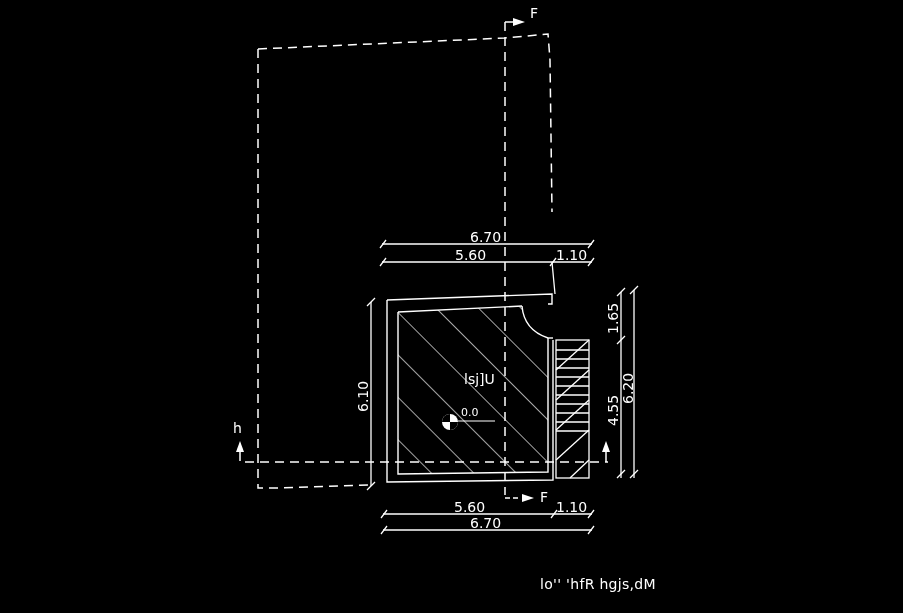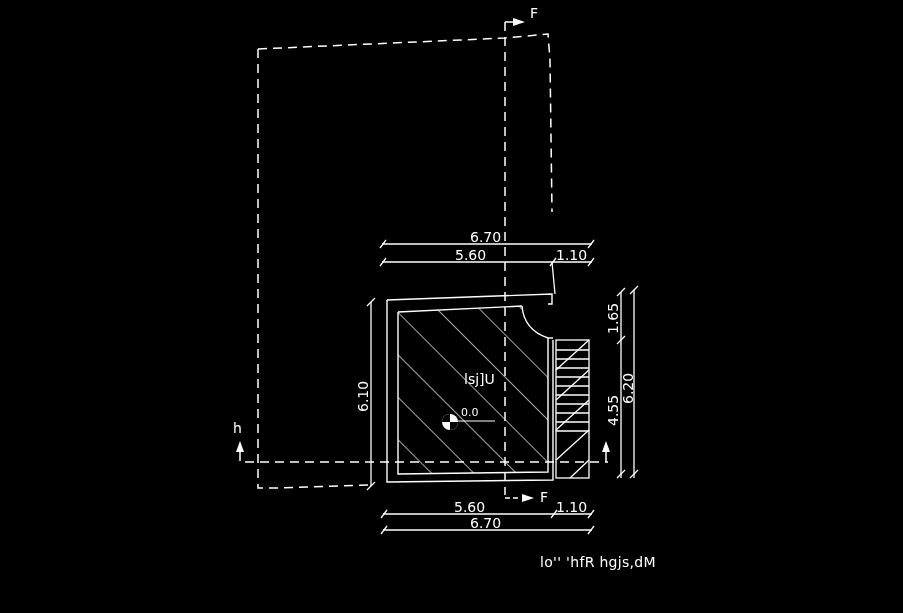--- a/index.html
+++ b/index.html
@@ -1,19 +1,19 @@
 <!DOCTYPE html>
 <html><head>
 <meta charset="utf-8">
 <style>
   html, body { margin: 0; padding: 0; background: #000; }
   body { width: 903px; height: 613px; overflow: hidden; position: relative; }
   #canvas { position: absolute; left: 0; top: 0; width: 903px; height: 613px; background: #000; }
   svg text { font-family: "DejaVu Sans", sans-serif; fill: #ffffff; }
-  .caption { position: absolute; left: 540px; top: 554px; color: #fff;
+  .caption { position: absolute; left: 540px; top: 576px; color: #fff;
              font-family: "DejaVu Sans", sans-serif; font-size: 14px; letter-spacing: 0.3px; }
 </style>
 </head>
 <body>
 
 <div id="canvas">
 <svg width="903" height="613" viewBox="0 0 903 613" xmlns="http://www.w3.org/2000/svg">
   <defs>
     <pattern id="hatch" patternUnits="userSpaceOnUse" width="30" height="30" patternTransform="rotate(-45)">
       <line x1="0" y1="0" x2="0" y2="30" stroke="#fff" stroke-width="1.3"></line>

